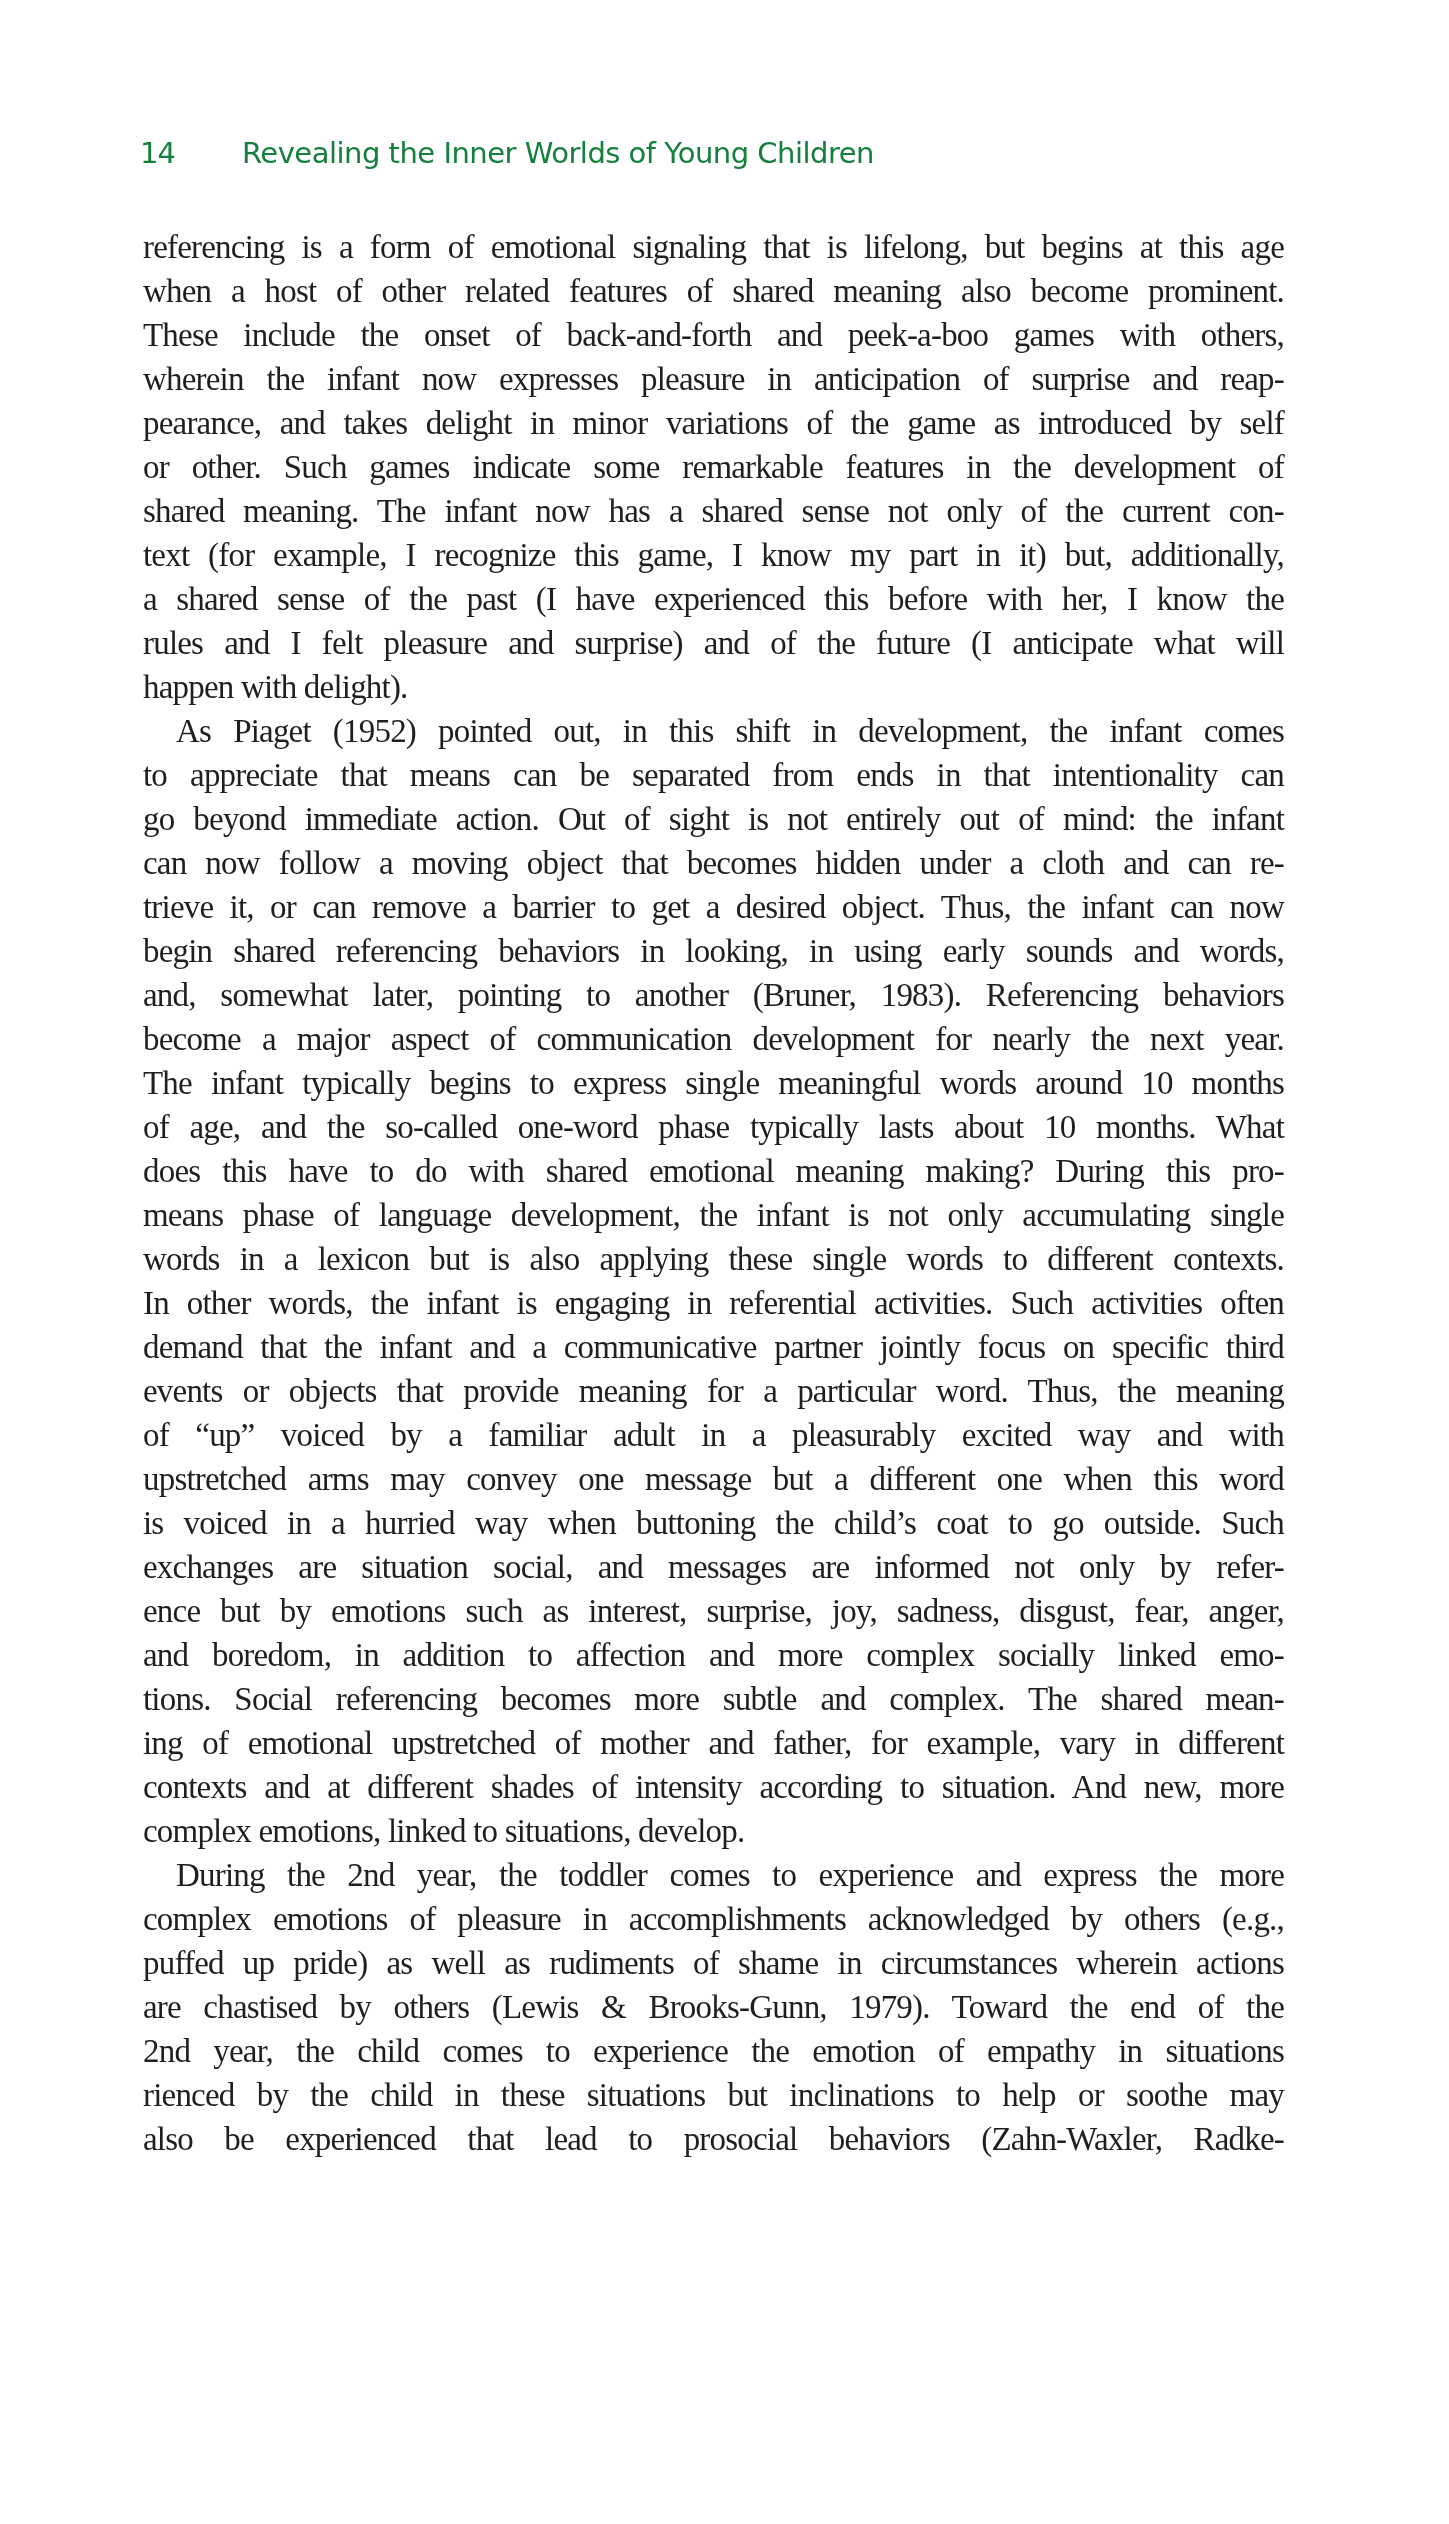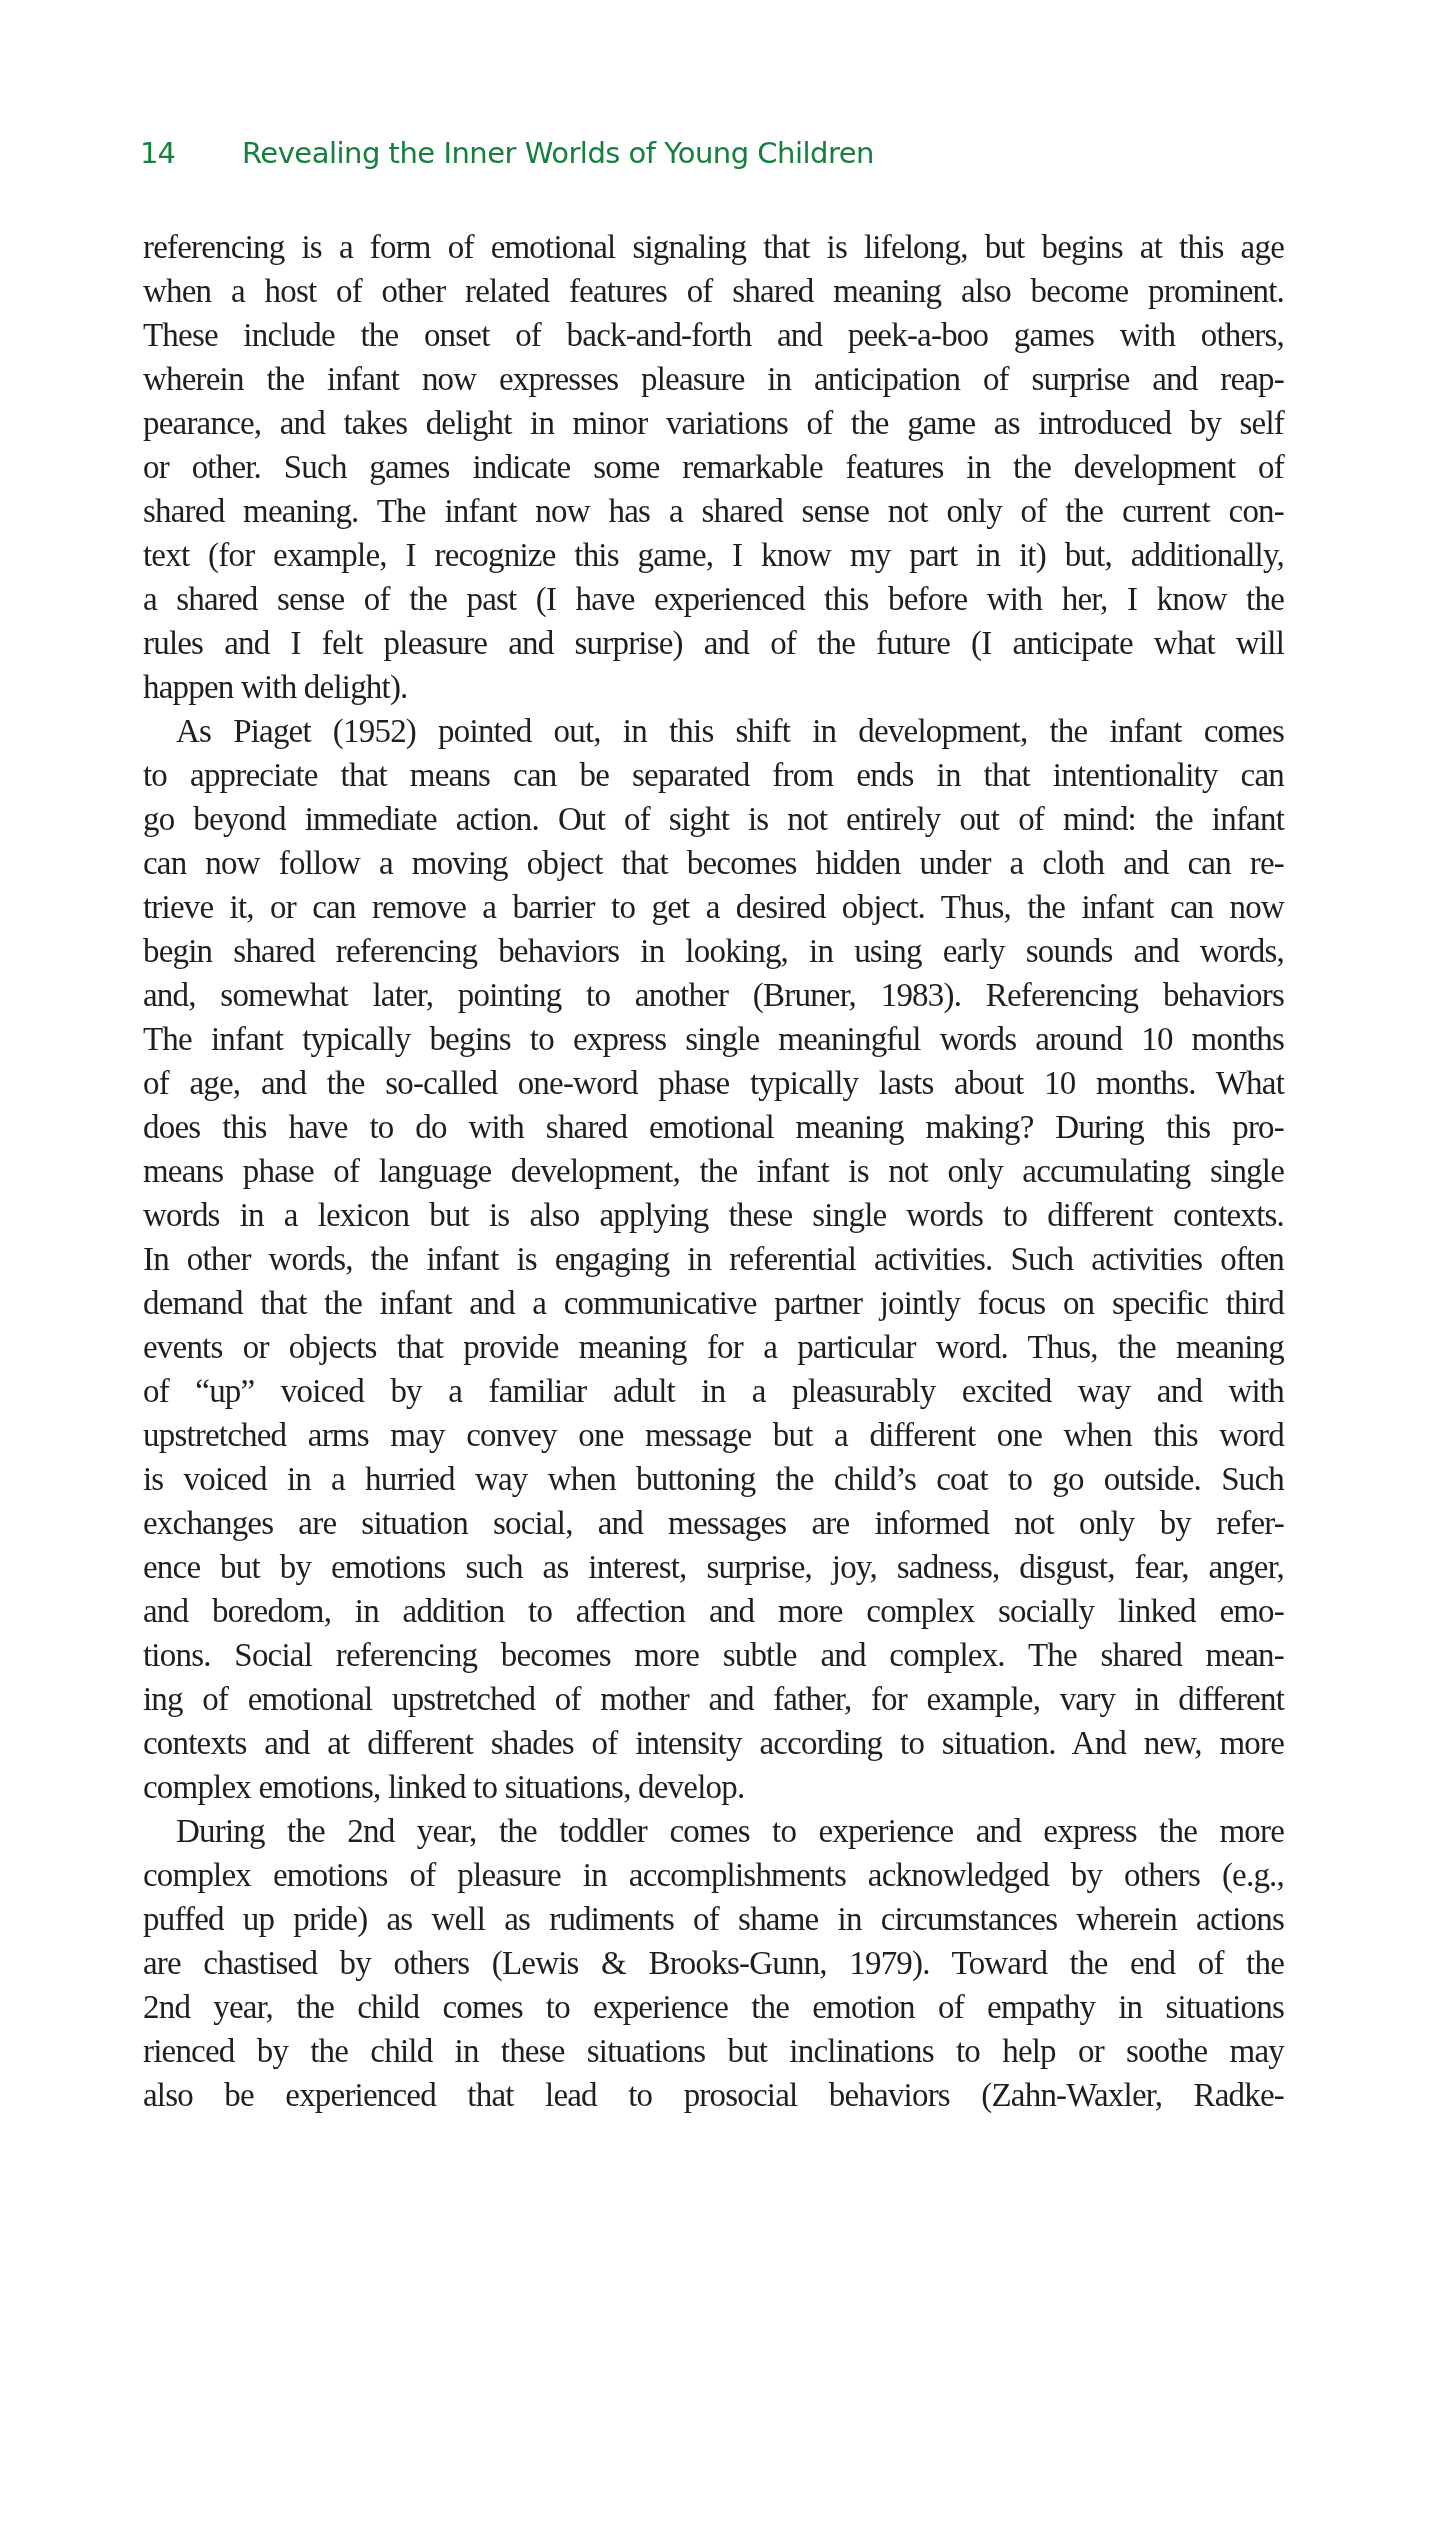--- a/index.html
+++ b/index.html
@@ -86,20 +86,21 @@
   </div>
 
   <div>
     <span class="line indent">As Piaget (1952) pointed out, in this shift in development, the infant comes</span>
     <span class="line">to appreciate that means can be separated from ends in that intentionality can</span>
     <span class="line">go beyond immediate action. Out of sight is not entirely out of mind: the infant</span>
     <span class="line">can now follow a moving object that becomes hidden under a cloth and can re-</span>
     <span class="line">trieve it, or can remove a barrier to get a desired object. Thus, the infant can now</span>
     <span class="line">begin shared referencing behaviors in looking, in using early sounds and words,</span>
     <span class="line">and, somewhat later, pointing to another (Bruner, 1983). Referencing behaviors</span>
+    <span class="line">become a major aspect of communication development for nearly the next year.</span>
     <span class="line">The infant typically begins to express single meaningful words around 10 months</span>
     <span class="line">of age, and the so-called one-word phase typically lasts about 10 months. What</span>
     <span class="line">does this have to do with shared emotional meaning making? During this pro-</span>
     <span class="line">means phase of language development, the infant is not only accumulating single</span>
     <span class="line">words in a lexicon but is also applying these single words to different contexts.</span>
     <span class="line">In other words, the infant is engaging in referential activities. Such activities often</span>
     <span class="line">demand that the infant and a communicative partner jointly focus on specific third</span>
     <span class="line">events or objects that provide meaning for a particular word. Thus, the meaning</span>
     <span class="line">of “up” voiced by a familiar adult in a pleasurably excited way and with</span>
     <span class="line">upstretched arms may convey one message but a different one when this word</span>

